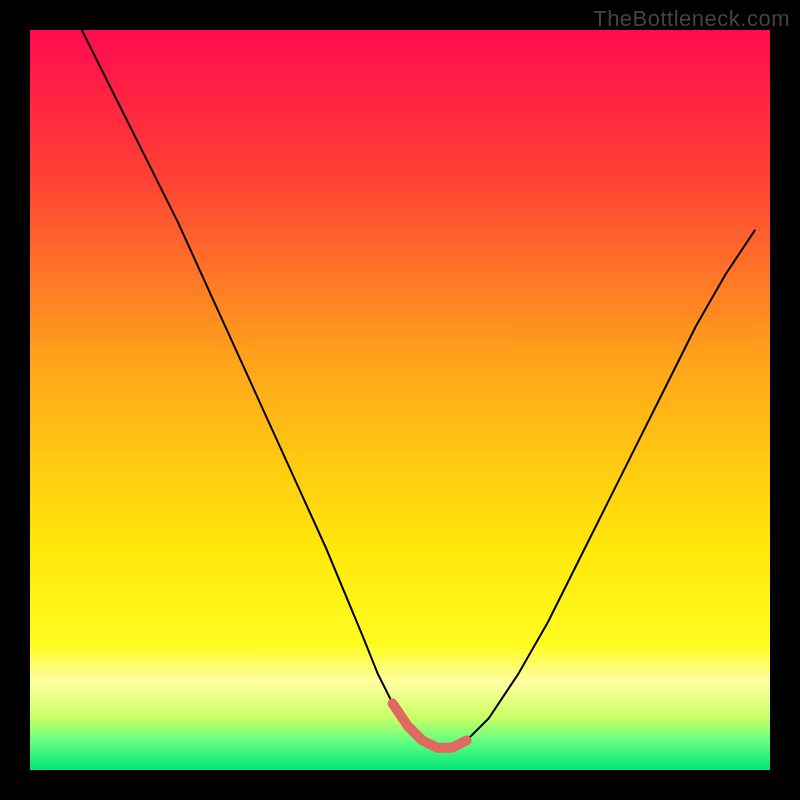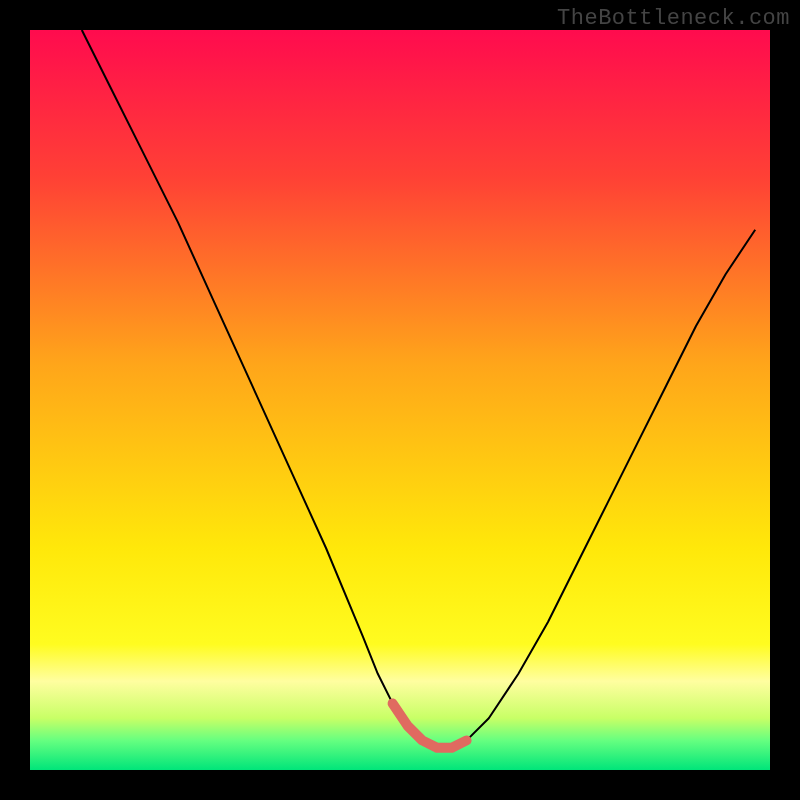--- a/index.html
+++ b/index.html
@@ -13,21 +13,21 @@
   .frame {
     position: relative;
     width: 800px;
     height: 800px;
     background: #000;
   }
   .watermark {
     position: absolute;
     top: 6px;
     right: 10px;
-    font-family: Liberation Mono, monospace;
+    font-family: Liberation Sans, sans-serif;
     font-size: 22px;
     color: #444;
     letter-spacing: 0.5px;
     user-select: none;
   }
   svg {
     position: absolute;
     top: 0;
     left: 0;
   }

